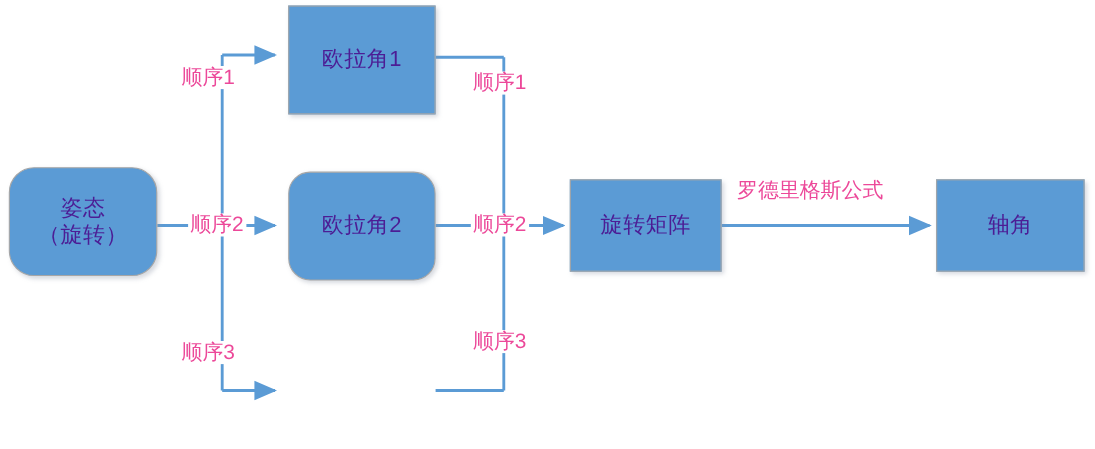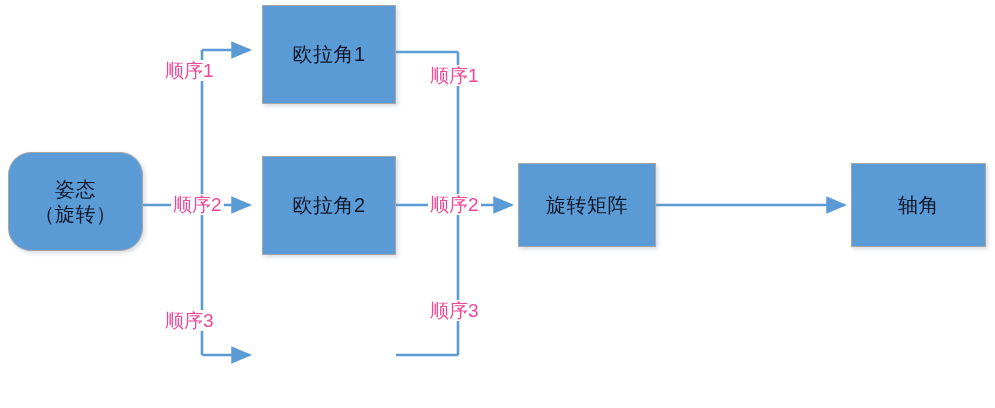--- a/index.html
+++ b/index.html
@@ -25,21 +25,21 @@
   .node-box {
     position: absolute;
     box-sizing: border-box;
     background: #5b9bd5;
     border: 1px solid #a6a6a6;
     box-shadow: 2px 2px 4px rgba(140, 150, 165, 0.35);
     display: flex;
     align-items: center;
     justify-content: center;
     text-align: center;
-    color: #0f172a;
+    color: #4c1d95;
     font-size: 20px;
     line-height: 1.25;
     letter-spacing: 0.5px;
     z-index: 2;
   }
   .node-box .node-label {
     display: block;
     white-space: pre-line;
   }
   .edge-label {
@@ -105,21 +105,21 @@
 
   <div class="node-box" style="left:8px; top:152px; width:135px; height:99px;border-radius:23px;">
     <span class="node-label">姿态
 （旋转）</span>
   </div>
 
   <div class="node-box" style="left:262px; top:5px; width:134px; height:99px;">
     <span class="node-label">欧拉角1</span>
   </div>
 
-  <div class="node-box" style="left:262px; top:156px; width:134px; height:99px;">
+  <div class="node-box" style="left:262px; top:156px; width:134px; height:99px;border-radius:20px;">
     <span class="node-label">欧拉角2</span>
   </div>
 
 
   <div class="node-box" style="left:518px; top:163px; width:138px; height:84px;">
     <span class="node-label">旋转矩阵</span>
   </div>
 
   <div class="node-box" style="left:851px; top:163px; width:135px; height:84px;">
     <span class="node-label">轴角</span>
@@ -130,14 +130,15 @@
   <div class="edge-label" style="left:171px; top:194px;">顺序2</div>
 
   <div class="edge-label" style="left:163px; top:310px;">顺序3</div>
 
   <div class="edge-label" style="left:428px; top:65px;">顺序1</div>
 
   <div class="edge-label" style="left:428px; top:194px;">顺序2</div>
 
   <div class="edge-label" style="left:428px; top:300px;">顺序3</div>
 
+  <div class="edge-label" style="left:668px; top:163px;">罗德里格斯公式</div>
 
 </div>
 
 </body></html>

